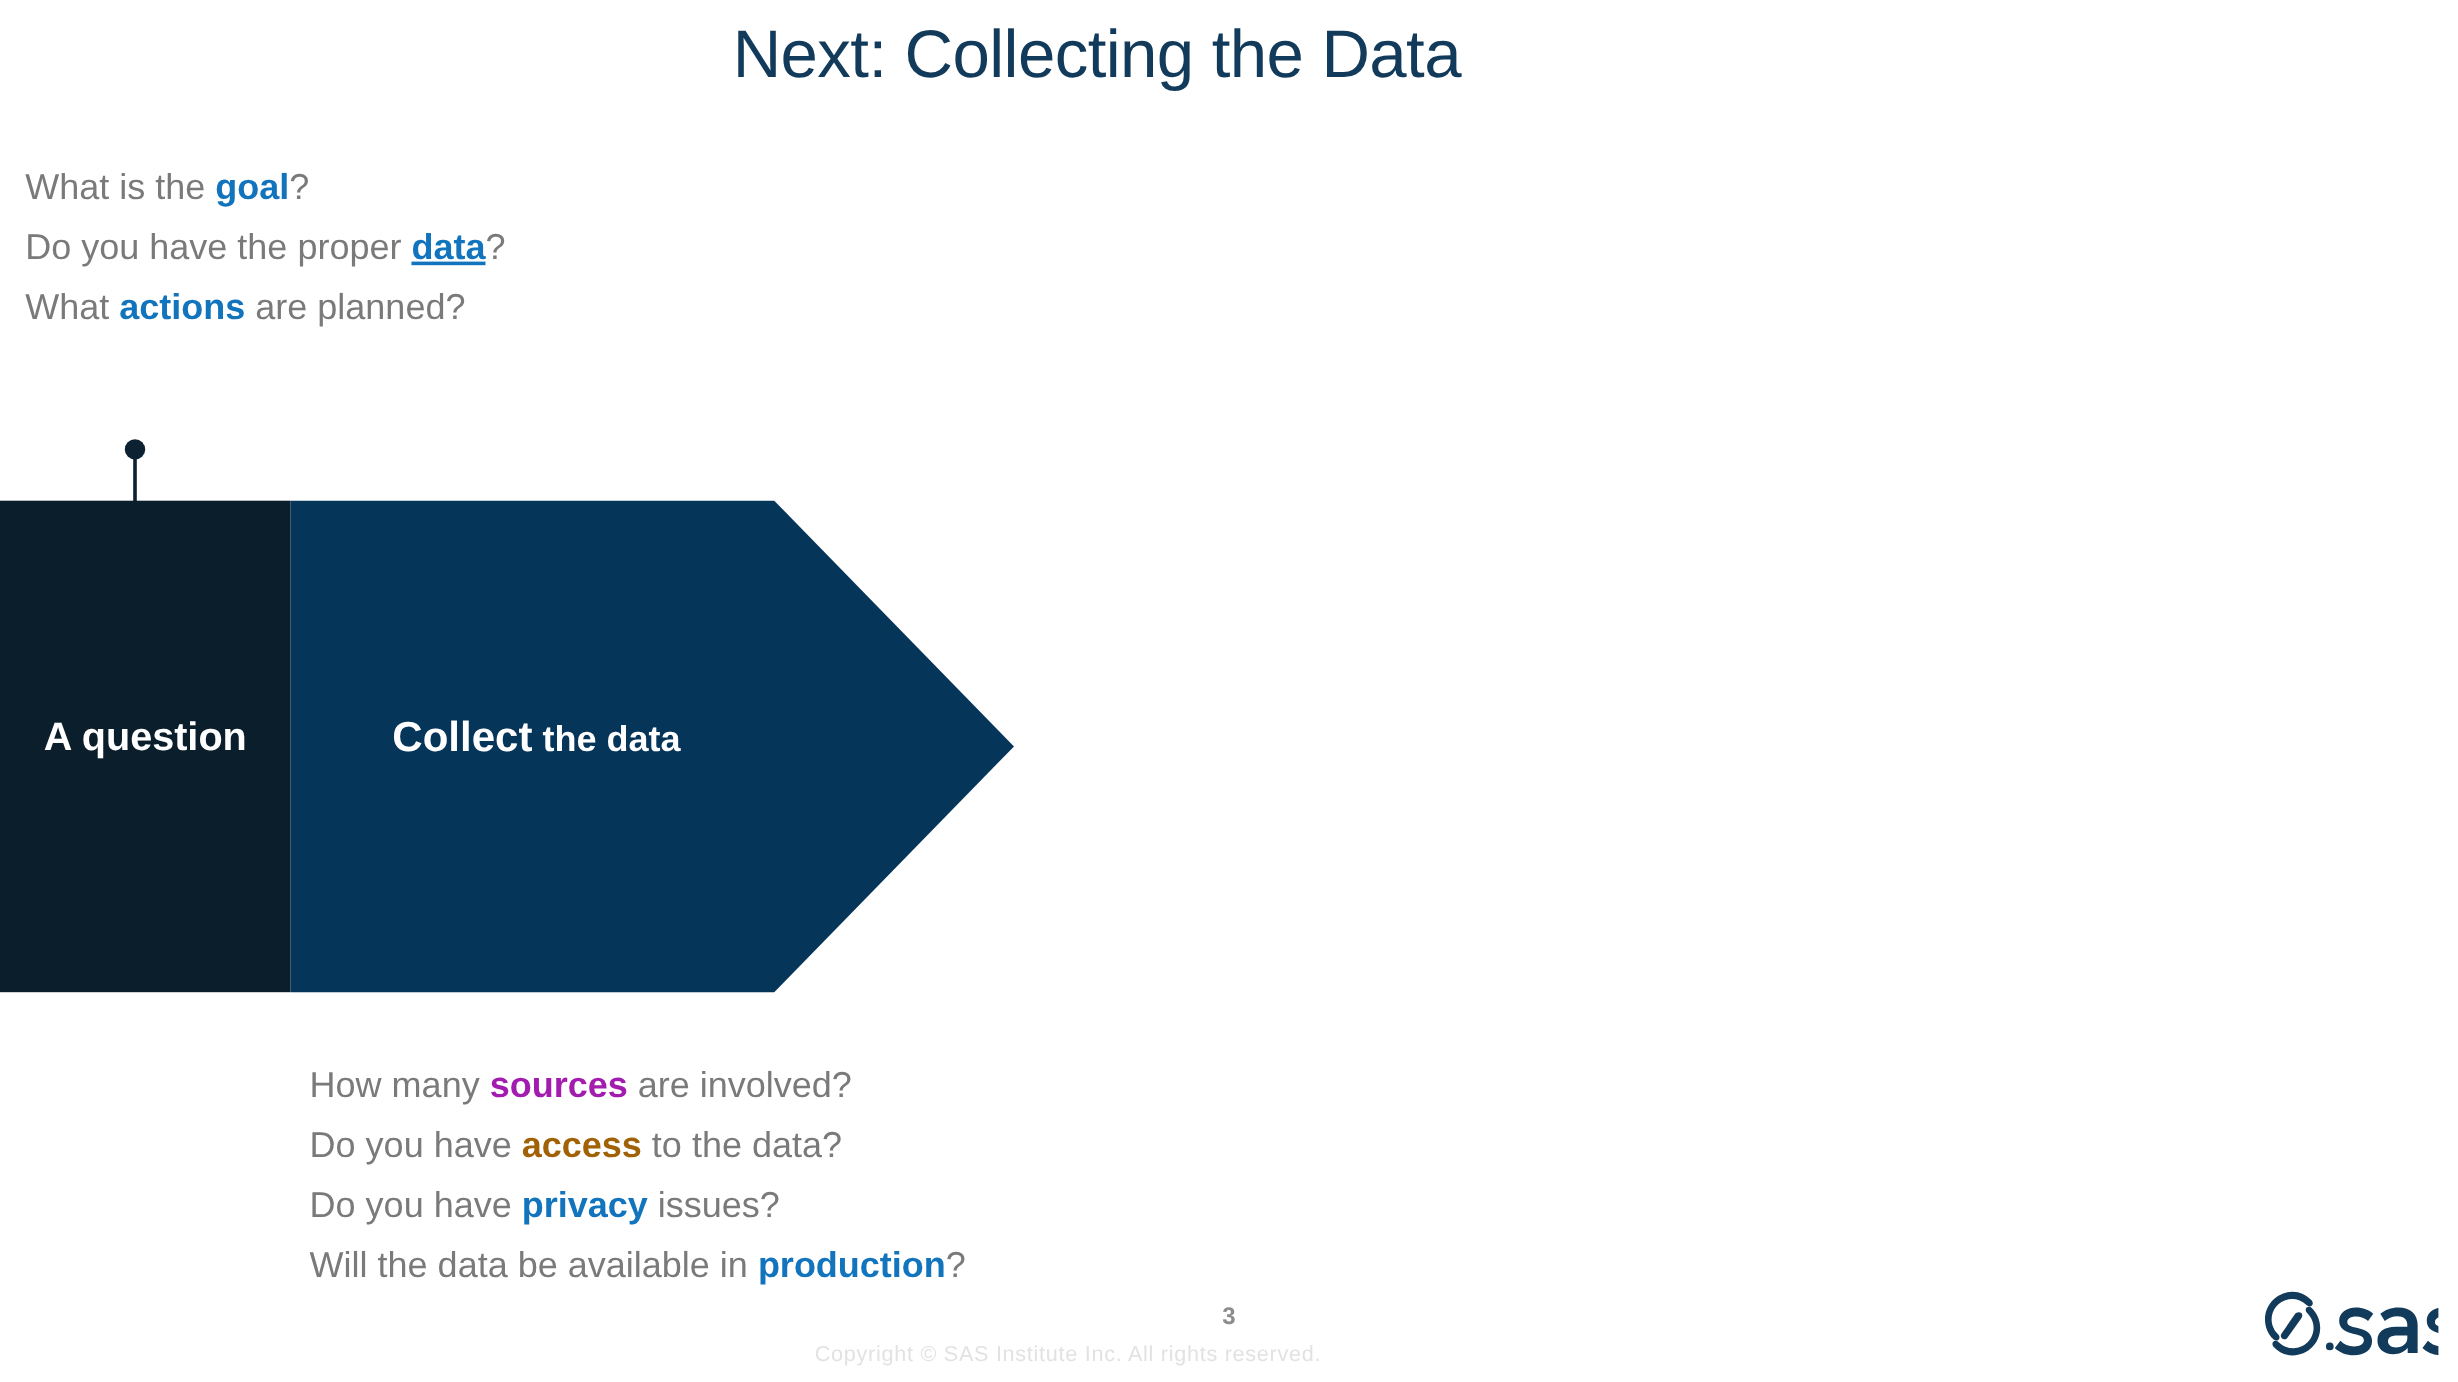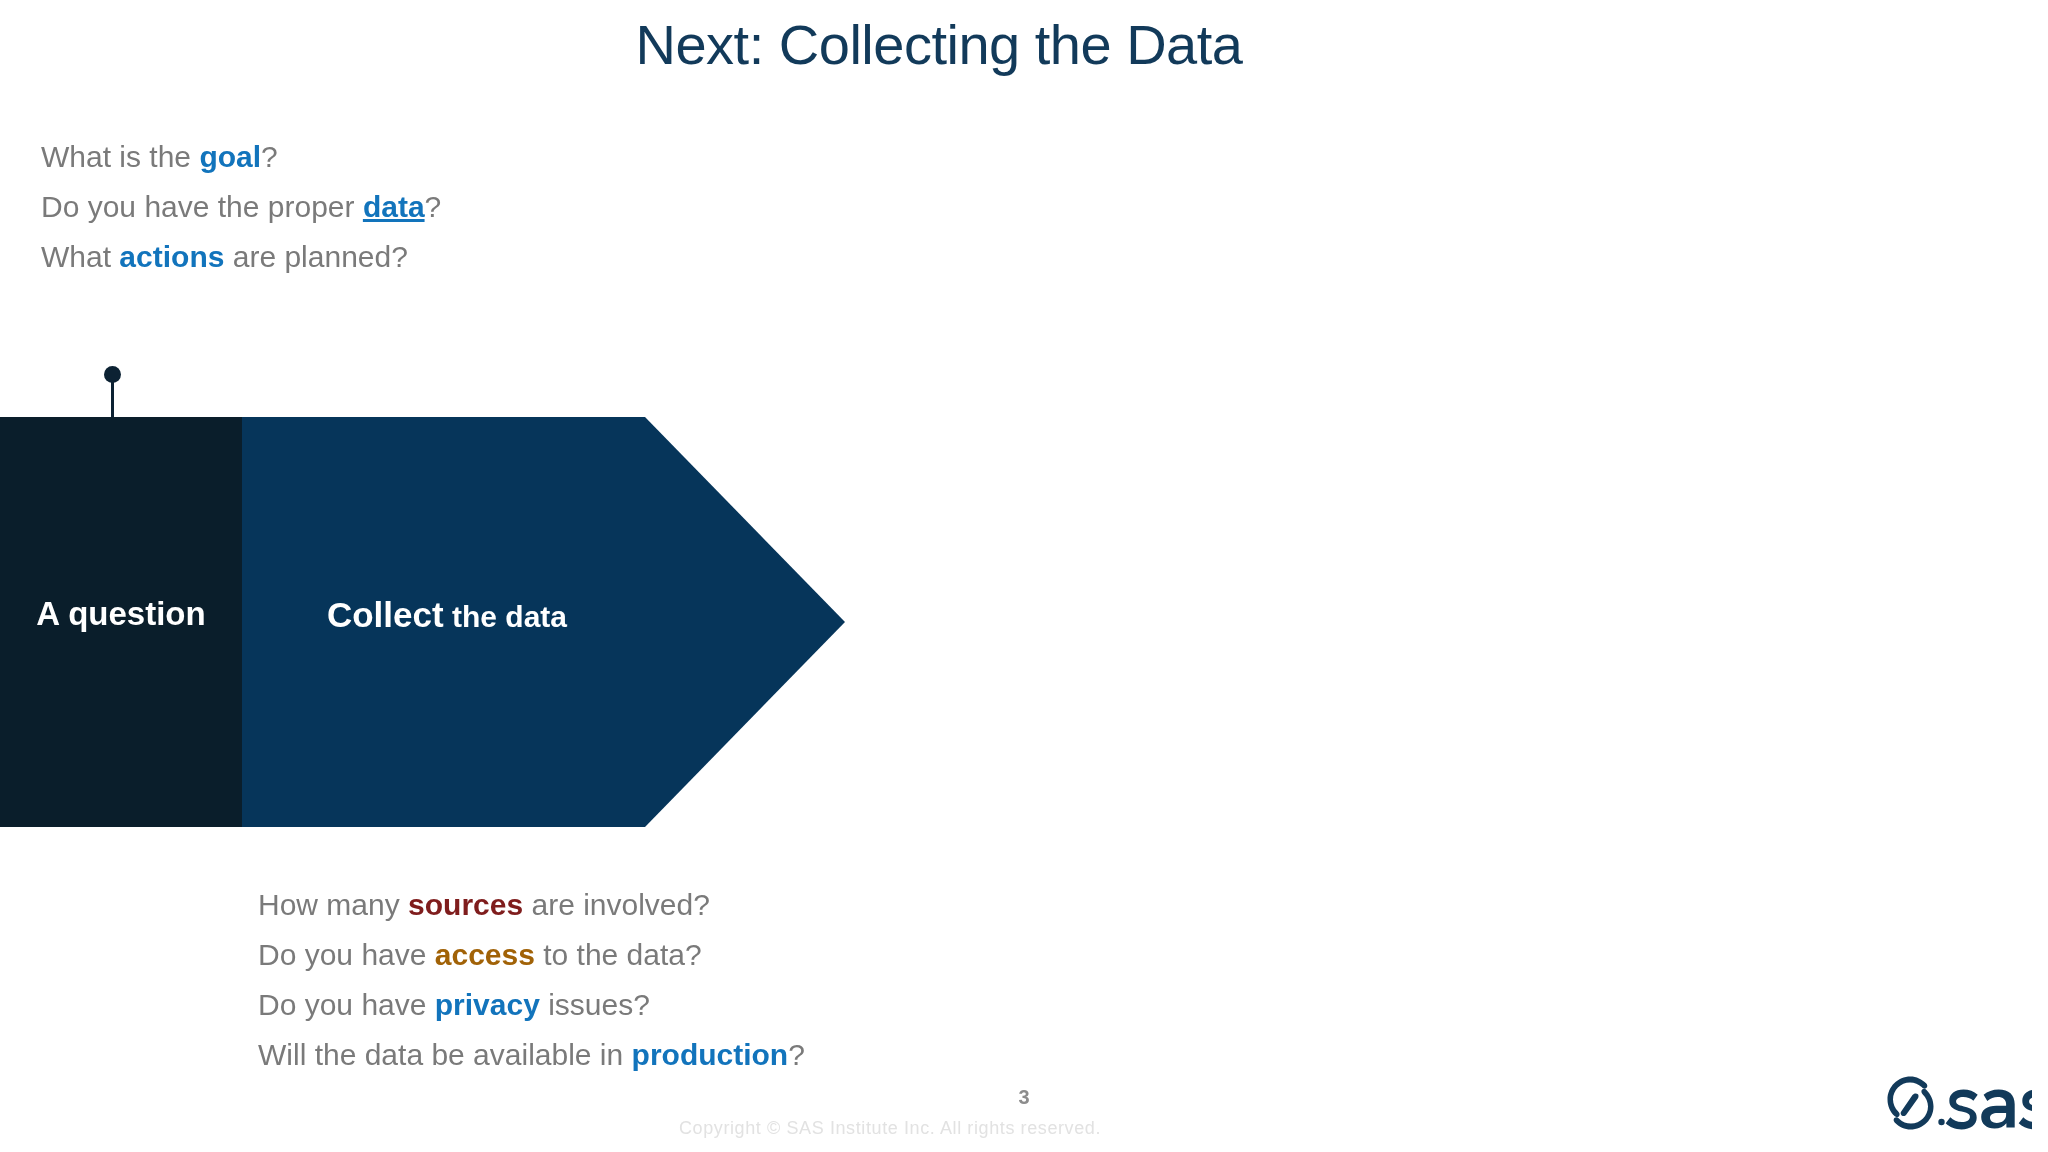--- a/index.html
+++ b/index.html
@@ -21,42 +21,40 @@
     position: absolute;
     top: 14px;
     left: 0;
     width: 1828px;
     text-align: center;
     font-size: 56px;
     font-weight: 400;
     letter-spacing: -0.5px;
     color: #123A5A;
     line-height: 1.1;
-    margin-left: 25px;
   }
 
   
   .qline {
     color: #7A7A7A;
     font-weight: 400;
     white-space: pre-wrap;
   }
   .qline b, .kw {
     color: #1274BC;
     font-weight: 700;
   }
 
   #top-questions {
     position: absolute;
     left: 21px;
     top: 132px;
     width: 640px;
     font-size: 30px;
     line-height: 50px;
-    margin-left: 20px;
   }
   #top-questions .qline { margin: 0; }
 
   #bottom-questions {
     position: absolute;
     left: 258px;
     top: 880px;
     width: 900px;
     font-size: 30px;
     line-height: 50px;
@@ -172,21 +170,21 @@
 <div id="process-arrow">
   <svg viewBox="0 0 845 410" xmlns="http://www.w3.org/2000/svg" aria-hidden="true">
     <polygon points="242,0 645,0 845,205 645,410 242,410" fill="#06355A"></polygon>
     <rect x="0" y="0" width="242" height="410" fill="#0A1E2B"></rect>
   </svg>
   <div class="stage-label" id="stage-label-question">A question</div>
   <div class="stage-label" id="stage-label-collect"><span class="lead">Collect</span><span> the data</span></div>
 </div>
 
 <div id="bottom-questions">
-  <p class="qline" style="color: rgb(122, 122, 122);"><span>How many </span><span class="kw" style="color: #7f1d1d;">sources</span><span> are involved?</span></p>
+  <p class="qline" style="color: rgb(122, 122, 122);"><span>How many </span><span class="kw" style="color: #a21caf;">sources</span><span> are involved?</span></p>
   <p class="qline" style="color: rgb(122, 122, 122);"><span>Do you have </span><span class="kw" style="color: #a16207;">access</span><span> to the data?</span></p>
   <p class="qline" style="color: rgb(122, 122, 122);"><span>Do you have </span><span class="kw" style="color: rgb(18, 116, 188);">privacy</span><span> issues?</span></p>
   <p class="qline" style="color: rgb(122, 122, 122);"><span>Will the data be available in </span><span class="kw" style="color: rgb(18, 116, 188);">production</span><span>?</span></p>
 </div>
 
 <div id="page-number" style="color: rgb(140, 140, 140);">3</div>
 <div id="copyright" style="color: rgb(226, 226, 226);">Copyright © SAS Institute Inc. All rights reserved.</div>
 
 <div id="sas-logo">
   <svg viewBox="0 0 152 62" xmlns="http://www.w3.org/2000/svg" aria-hidden="true">

